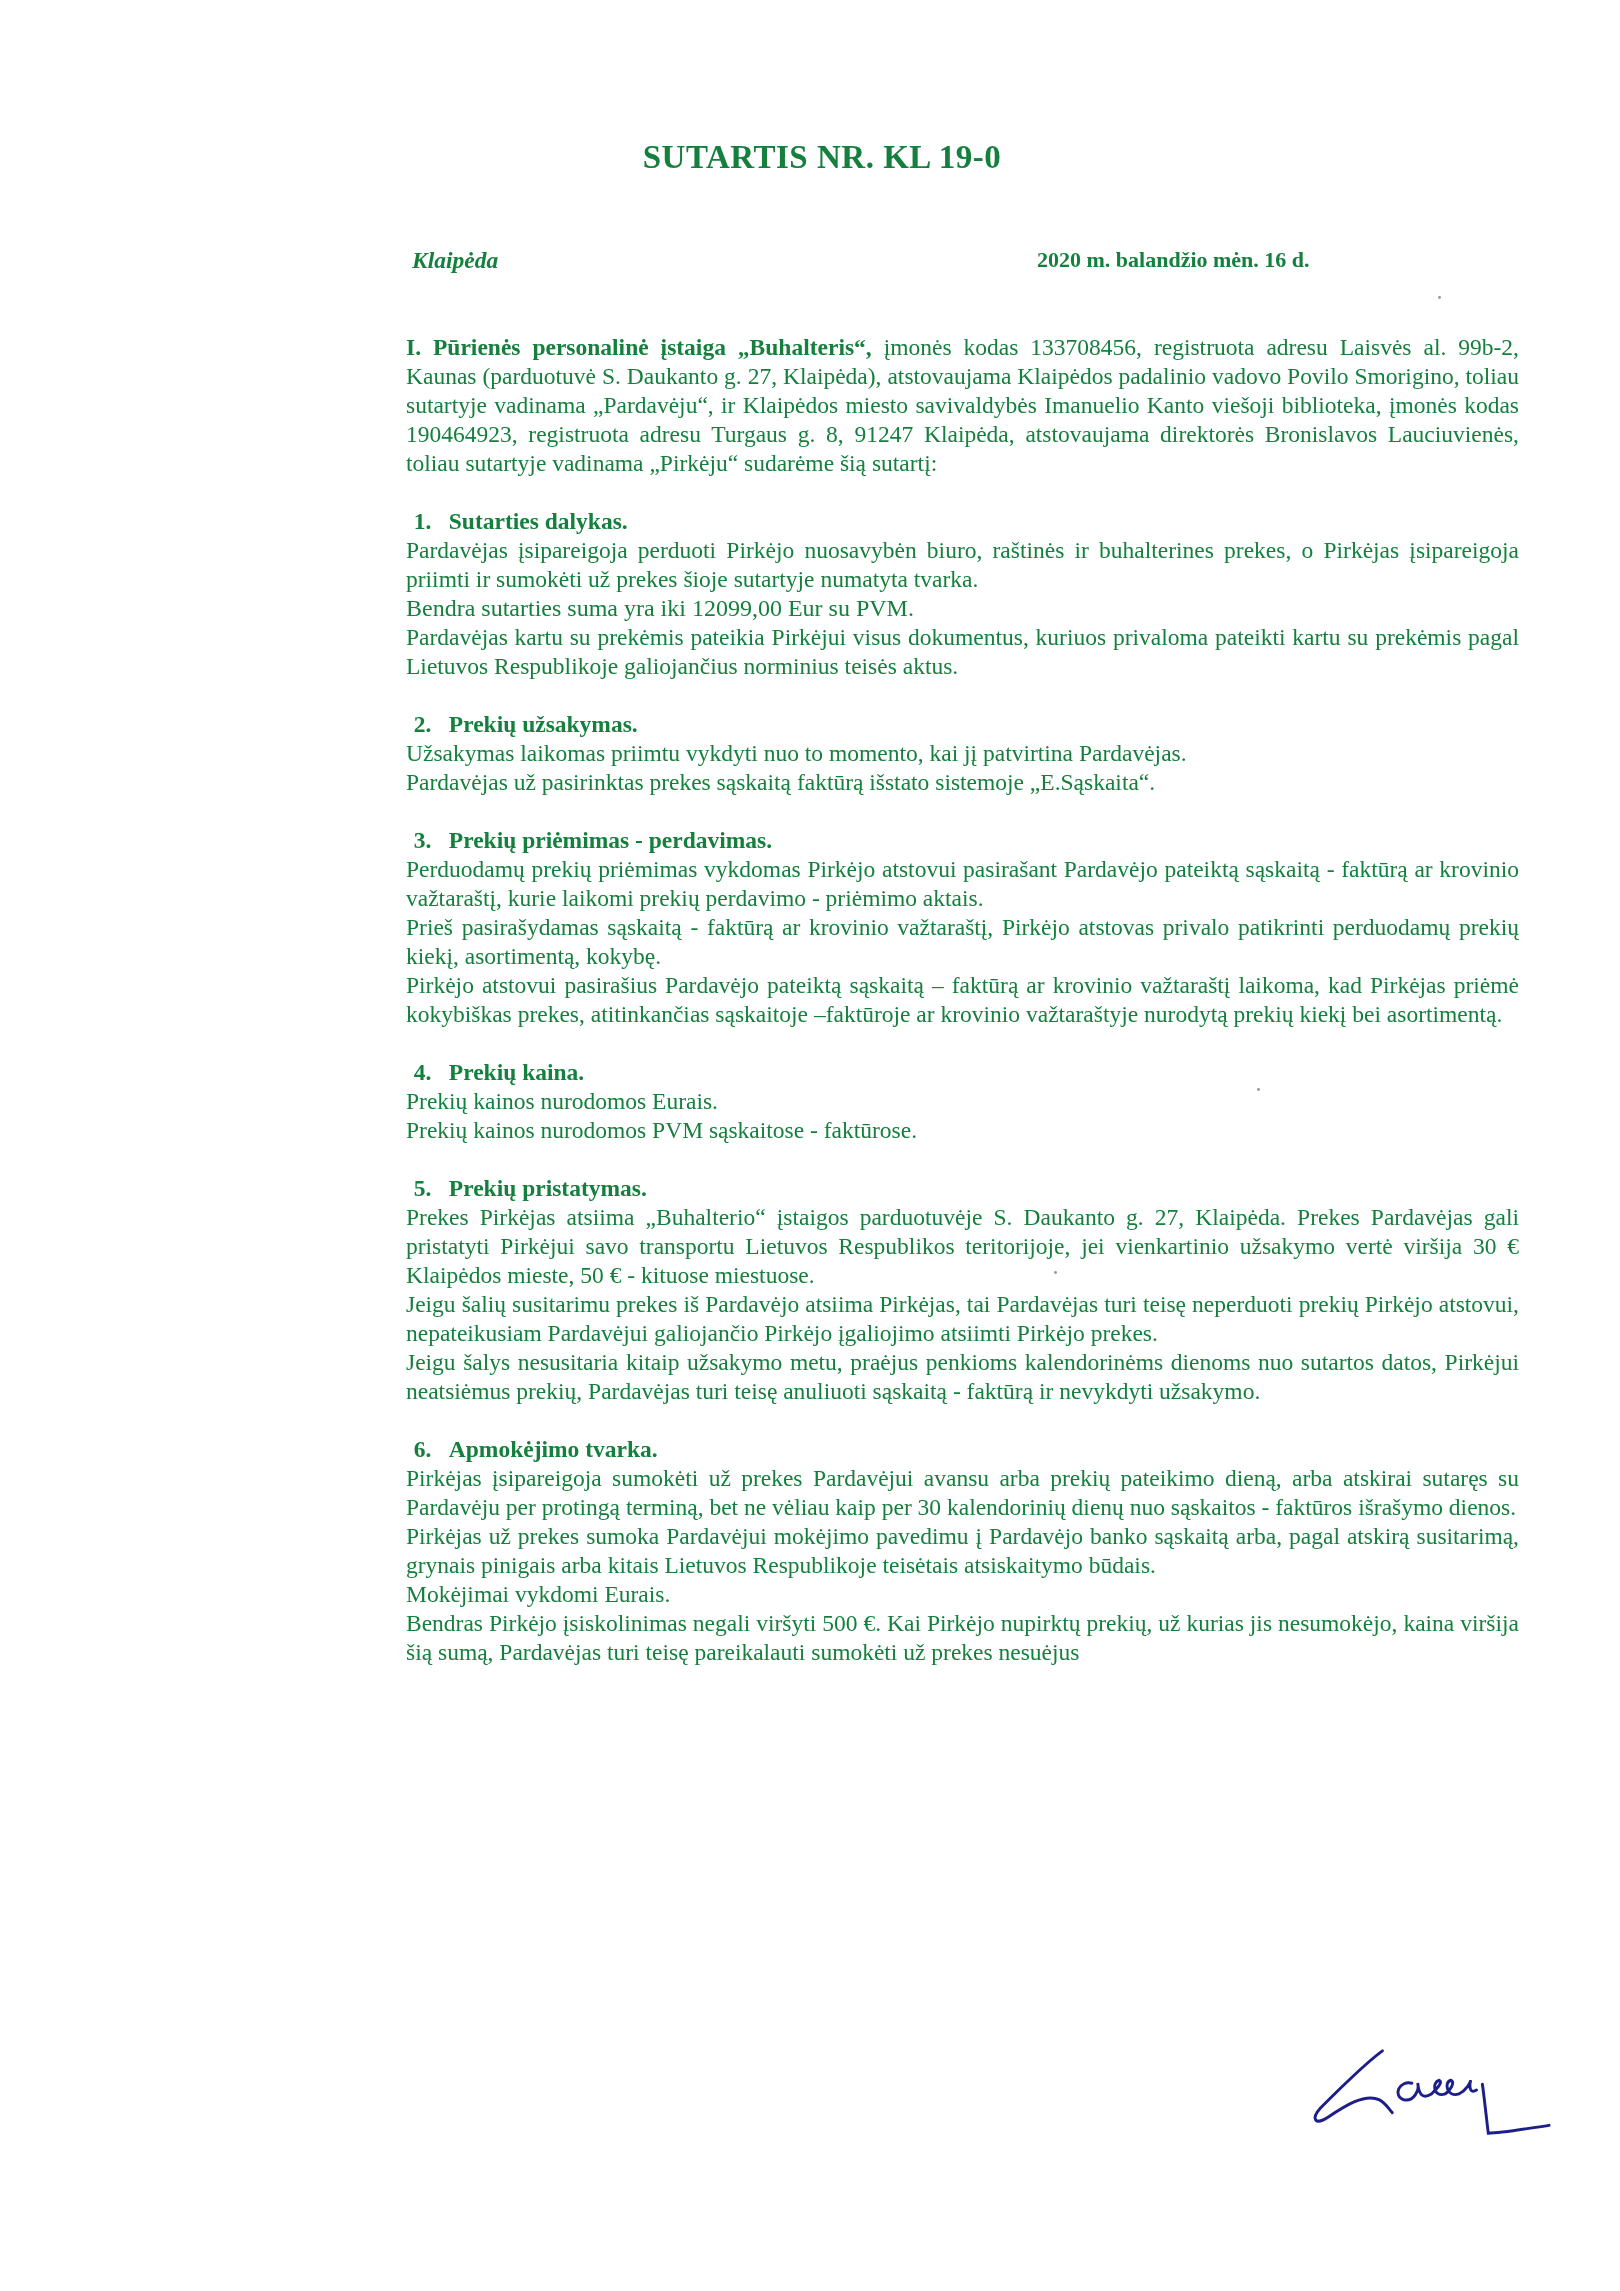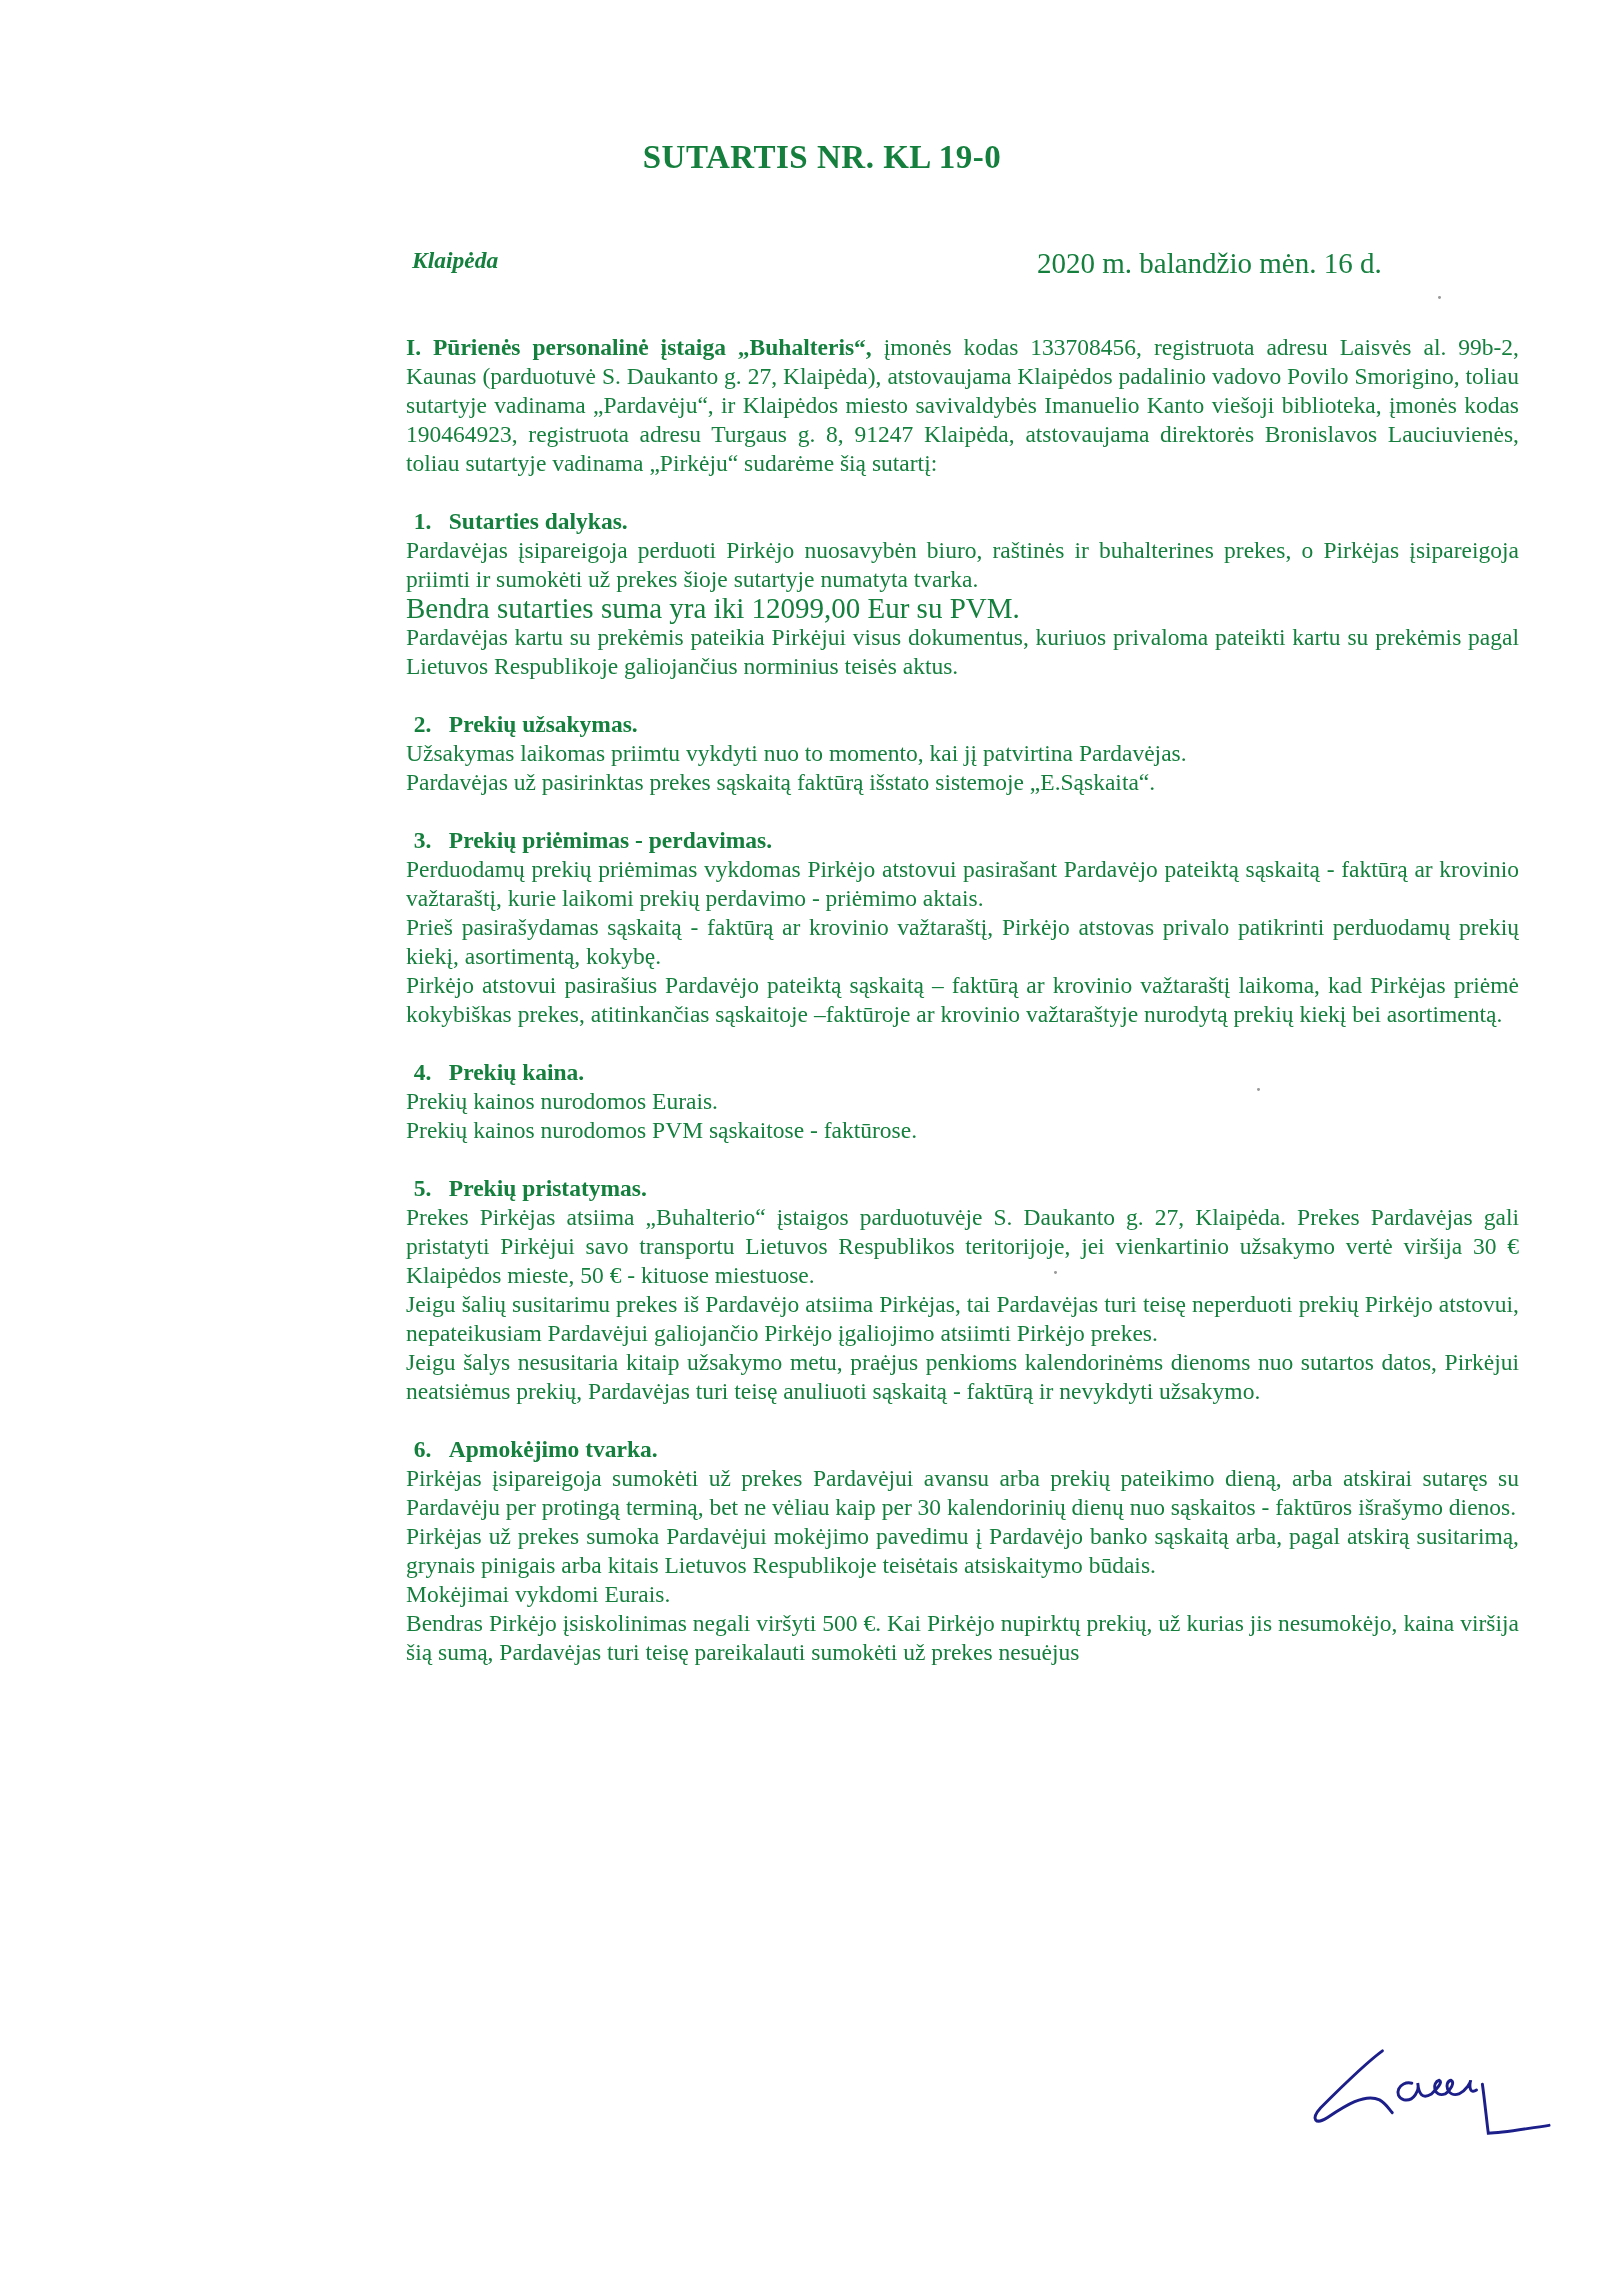--- a/index.html
+++ b/index.html
@@ -10,33 +10,33 @@
     font-family: "Liberation Serif", "DejaVu Serif", serif;
   }
   .title {
     position: absolute; top: 139px; left: 0; width: 1620px; text-align: center;
     font-size: 33px; font-weight: bold; letter-spacing: 0.5px;
   }
   .place {
     position: absolute; top: 247px; left: 400px; font-size: 23.5px; font-weight: bold; font-style: italic;
   }
   .date {
-    position: absolute; top: 247px; left: 1025px; font-size: 29px; font-weight: normal;
+    position: absolute; top: 247px; left: 1025px; font-size: 22px; font-weight: bold;
   }
   .body {
     position: absolute; top: 333px; left: 394px; width: 1113px;
     font-size: 23.5px; line-height: 29px;
   }
   .intro { text-align: justify; margin: 0; }
   .intro b { font-weight: bold; }
   .section { margin-top: 29px; }
   .section-title { font-weight: bold; margin: 0; padding-left: 7.8px; }
   .section-title .num { display: inline-block; width: 35px; }
   .para { margin: 0; text-align: justify; }
-  .para.big { font-size: 29px; }
+  .para.big { font-size: 24px; }
   .signature {
     position: absolute; left: 1294px; top: 2039px; width: 245px; height: 108px;
   }
   .speck { position: absolute; width: 2.9px; height: 2.9px; background: #9a9a9a; border-radius: 50%; }
 </style>
 </head>
 <body>
 
 <div class="page">
   <div class="title">SUTARTIS NR. KL 19-0</div>

